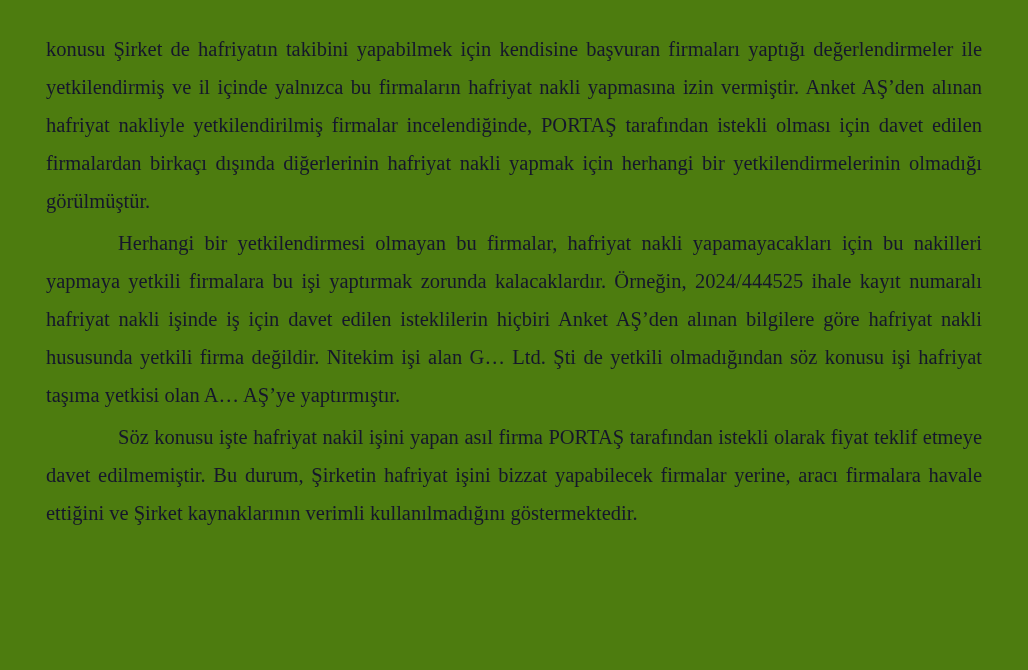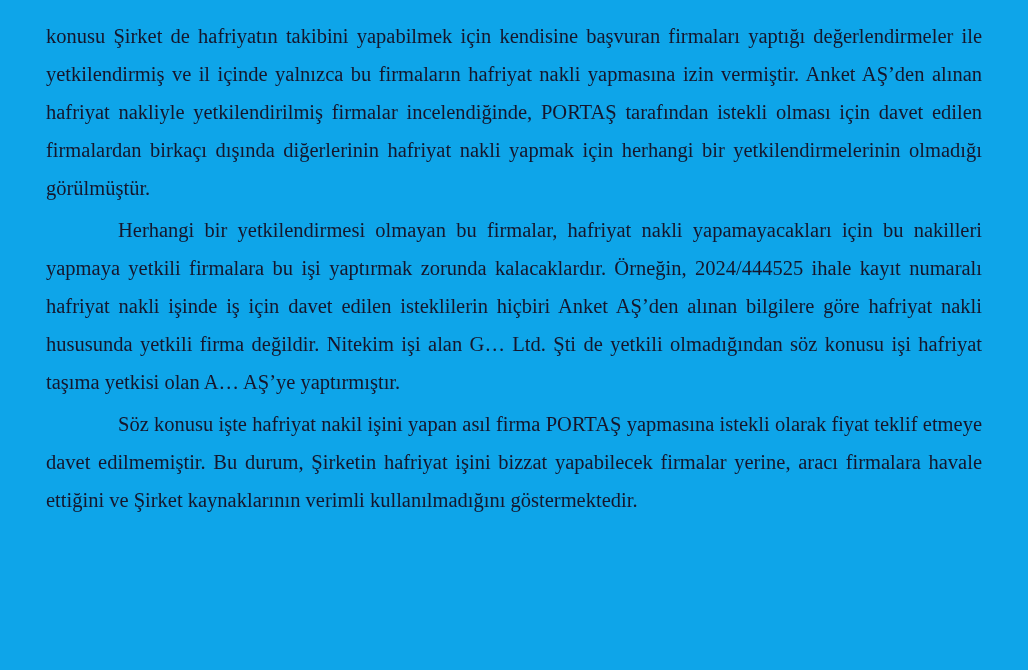--- a/index.html
+++ b/index.html
@@ -11,22 +11,22 @@
     width: 1028px;
     height: 670px;
     font-family: "Liberation Serif", serif;
     color: #1a1a2e;
     overflow: hidden;
   }
   .page {
     width: 1028px;
     height: 670px;
     box-sizing: border-box;
-    padding: 17px 46px 0 46px;
-    background: #0ea5e9;
+    padding: 30px 46px 0 46px;
+    background: #4d7c0f;
   }
   .doc-body {
     font-size: 20.5px;
     line-height: 38px;
     text-align: justify;
     text-justify: inter-word;
     color: #15162c;
   }
   p.para {
     margin: 0 0 0 0;
@@ -39,15 +39,15 @@
   }
   
 </style>
 </head>
 <body>
 
 <div class="page">
   <div class="doc-body">
     <p class="para">konusu Şirket de hafriyatın takibini yapabilmek için kendisine başvuran firmaları yaptığı değerlendirmeler ile yetkilendirmiş ve il içinde yalnızca bu firmaların hafriyat nakli yapmasına izin vermiştir. Anket AŞ’den alınan hafriyat nakliyle yetkilendirilmiş firmalar incelendiğinde, PORTAŞ tarafından istekli olması için davet edilen firmalardan birkaçı dışında diğerlerinin hafriyat nakli yapmak için herhangi bir yetkilendirmelerinin olmadığı görülmüştür.</p>
     <p class="para indent">Herhangi bir yetkilendirmesi olmayan bu firmalar, hafriyat nakli yapamayacakları için bu nakilleri yapmaya yetkili firmalara bu işi yaptırmak zorunda kalacaklardır. Örneğin, 2024/444525 ihale kayıt numaralı hafriyat nakli işinde iş için davet edilen isteklilerin hiçbiri Anket AŞ’den alınan bilgilere göre hafriyat nakli hususunda yetkili firma değildir. Nitekim işi alan G… Ltd. Şti de yetkili olmadığından söz konusu işi hafriyat taşıma yetkisi olan A… AŞ’ye yaptırmıştır.</p>
-    <p class="para indent">Söz konusu işte hafriyat nakil işini yapan asıl firma PORTAŞ yapmasına istekli olarak fiyat teklif etmeye davet edilmemiştir. Bu durum, Şirketin hafriyat işini bizzat yapabilecek firmalar yerine, aracı firmalara havale ettiğini ve Şirket kaynaklarının verimli kullanılmadığını göstermektedir.</p>
+    <p class="para indent">Söz konusu işte hafriyat nakil işini yapan asıl firma PORTAŞ tarafından istekli olarak fiyat teklif etmeye davet edilmemiştir. Bu durum, Şirketin hafriyat işini bizzat yapabilecek firmalar yerine, aracı firmalara havale ettiğini ve Şirket kaynaklarının verimli kullanılmadığını göstermektedir.</p>
   </div>
 </div>
 
 </body></html>

